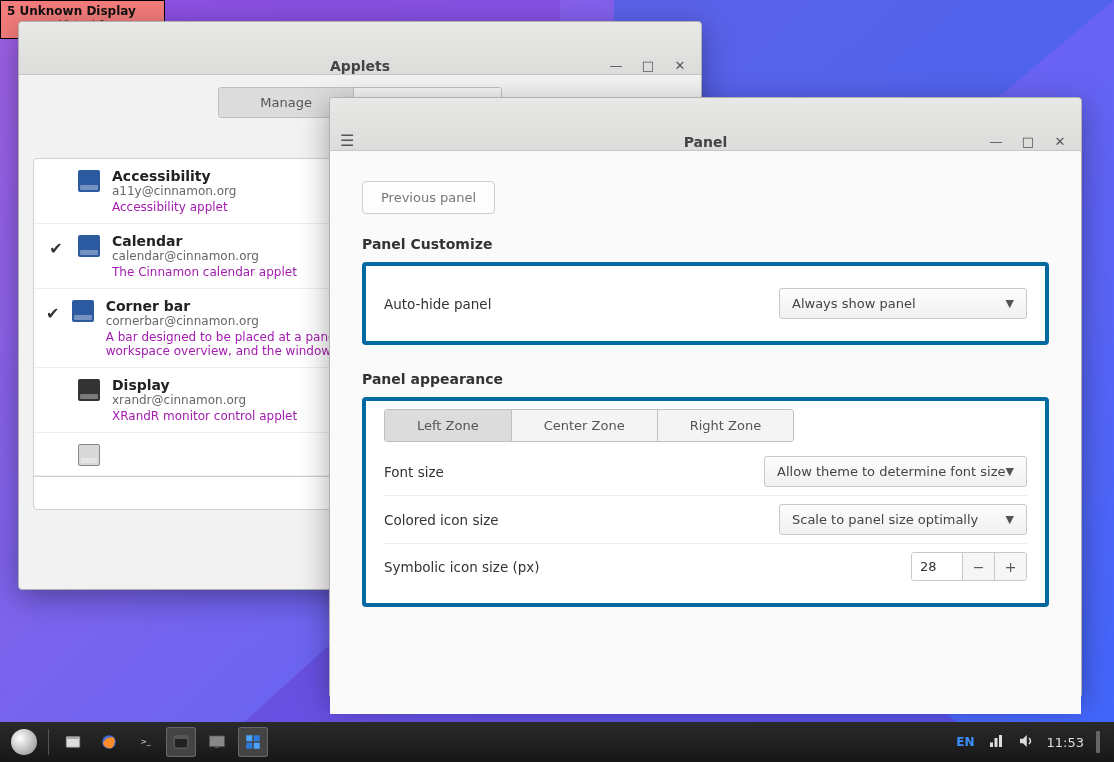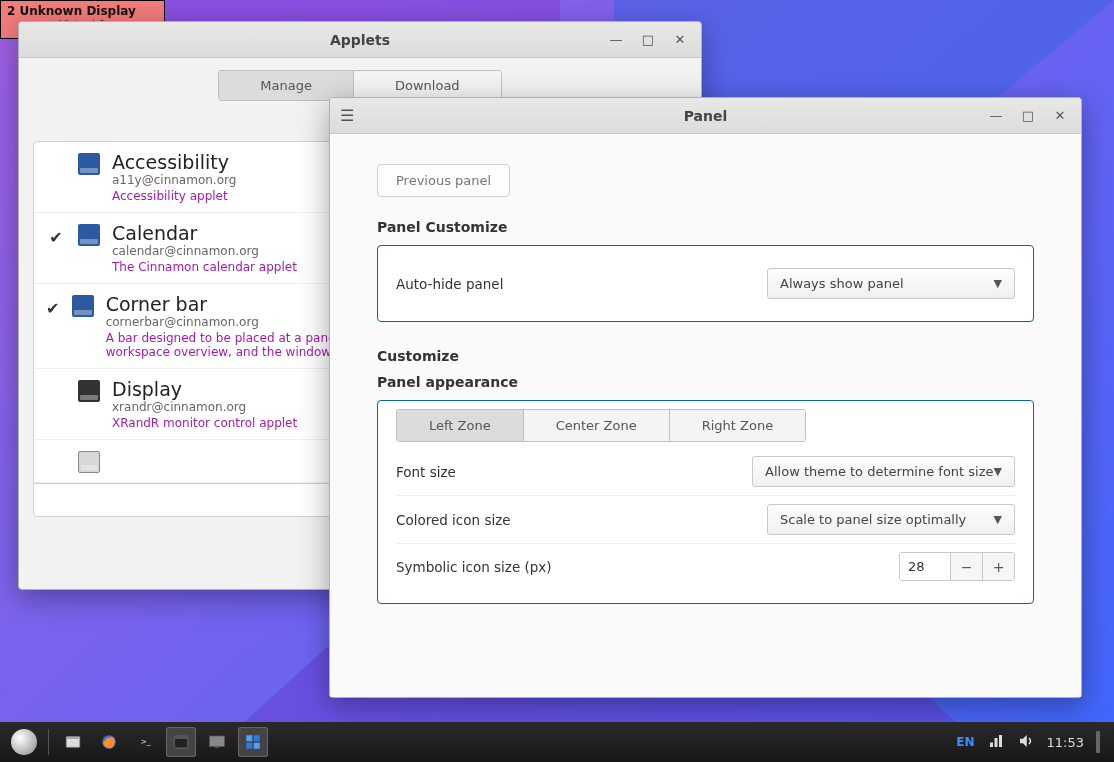--- a/index.html
+++ b/index.html
@@ -22,22 +22,22 @@
     background:#f47c7c; border:1px solid #000; padding:3px 6px; font-size:12px;
   }
   .display-badge .line1 { font-weight:bold; color:#111;}
   .display-badge .line2 { color:#333; text-align:center; font-size:11px;}
   
   .window {
     position:absolute; background:#f2f2f2; border:1px solid #b0b0b0; border-radius:4px;
     box-shadow:0 8px 30px rgba(0,0,0,0.35);
   }
   .titlebar {
-    height:36px; background:linear-gradient(#e8e8e6,#dcdcda);
-    display:flex; align-items:center; justify-content:space-between;
+    height:53px; background:linear-gradient(#e8e8e6,#dcdcda);
+    display:flex; align-items:flex-end; justify-content:space-between;
     border-top-left-radius:4px; border-top-right-radius:4px;
     border-bottom:1px solid #c8c8c6; position:relative;
   }
   .titlebar .title { position:absolute; left:0; right:0; text-align:center; font-weight:bold; color:#444; font-size:14px; pointer-events:none;}
   .titlebar .titlebtns { display:flex; gap:14px; padding:0 12px; z-index:2;}
   .tbtn { width:18px; height:18px; display:flex; align-items:center; justify-content:center; color:#555; font-size:13px; cursor:pointer;}
   .hamburger { margin-left:10px; z-index:2; cursor:pointer; color:#555; font-size:16px;}
   
   .win-applets { left:18px; top:21px; width:684px; height:569px; }
   .applets-tabs { display:flex; justify-content:center; gap:0; margin:12px 0 10px;}
@@ -46,37 +46,37 @@
   .seg button.active { background:#dcdcdc; }
   .seg button + button { border-left:1px solid #c0c0c0;}
   .applet-list { margin:40px 14px 0; border:1px solid #d0d0d0; border-radius:4px; background:#fff; }
   .applet-row { display:flex; align-items:flex-start; gap:12px; padding:9px 12px; border-bottom:1px solid #eee;}
   .applet-row:last-child { border-bottom:none;}
   .check-slot { width:20px; display:flex; align-items:center; justify-content:center; padding-top:6px; color:#333; font-weight:bold;}
   .applet-icon { width:22px; height:22px; margin-top:2px; background:#2b5aa0; border-radius:2px; position:relative; flex-shrink:0;}
   .applet-icon.light { background:#d8d8d8; border:1px solid #888;}
   .applet-icon.dark { background:#333;}
   .applet-icon::after { content:""; position:absolute; bottom:2px; left:2px; right:2px; height:5px; background:rgba(255,255,255,0.35); border-radius:1px;}
-  .applet-txt .name { font-weight:normal; font-size:19px; color:#222;}
+  .applet-txt .name { font-weight:bold; font-size:14px; color:#222;}
   .applet-txt .pkg { color:#666; font-size:12px;}
   .applet-txt .desc { color:#a21caf; font-size:12px; margin-top:2px;}
   .list-footer { display:flex; justify-content:flex-end; gap:0; border-top:1px solid #d0d0d0;}
   .list-footer button { width:48px; height:32px; border:none; border-left:1px solid #d0d0d0; background:#fafafa; font-size:18px; color:#666; cursor:pointer;}
   .list-footer button:disabled { color:#ccc;}
   
   .win-panel { left:329px; top:97px; width:753px; height:601px; }
   .panel-body { position:relative; height:calc(100% - 36px); background:#fafafa; overflow:hidden;}
-  .panel-scroll { position:absolute; inset:0; overflow-y:auto; padding:30px 47px 20px;}
+  .panel-scroll { position:absolute; inset:0; overflow-y:auto; padding:30px 32px 20px;}
   .panel-scroll::-webkit-scrollbar { width:10px;}
   .panel-scroll::-webkit-scrollbar-thumb { background:#b0b0b0; border-radius:5px;}
   .panel-scroll::-webkit-scrollbar-track { background:#eaeaea;}
   .navrow { display:flex; justify-content:space-between; margin-bottom:22px;}
   .navbtn { border:1px solid #cfcfcf; background:#fdfdfd; color:#777; padding:8px 18px; border-radius:4px; font-size:13px; cursor:pointer;}
   .section-head { font-weight:bold; font-size:14px; color:#333; margin:6px 0 10px;}
-  .card { border:1px solid #0369a1; border-radius:4px; background:#fff; padding:14px 18px; margin-bottom:26px;}
+  .card { border:4px solid #0369a1; border-radius:4px; background:#fff; padding:14px 18px; margin-bottom:26px;}
   .row { display:flex; align-items:center; justify-content:space-between; padding:8px 0;}
   .row + .row { border-top:1px solid #eee;}
   .row .lbl { font-size:13.5px; color:#333;}
   .combo { display:flex; align-items:center; justify-content:space-between; border:1px solid #c8c8c8; border-radius:3px; background:linear-gradient(#fdfdfd,#f0f0f0); padding:7px 12px; font-size:13px; color:#444; min-width:248px; cursor:pointer;}
   .combo .arrow { color:#555; font-size:11px;}
   .slider-wrap { text-align:center;}
   .slider-wrap .slabel { font-size:13px; color:#333; margin-bottom:4px;}
   .slider-wrap .sval { font-size:12px; color:#555; margin-bottom:4px;}
   .slider-row { display:flex; align-items:center; gap:14px;}
   .slider-row .end { font-style:italic; font-size:12px; color:#666;}
@@ -104,21 +104,21 @@
 </head>
 <body>
 
 <div class="wallpaper">
   <div class="tri tri1"></div>
     <div class="tri tri2"></div>
     <div class="tri tri3"></div>
 </div>
 
 <div class="display-badge">
-  <div class="line1">2  Unknown Display</div>
+  <div class="line1">5  Unknown Display</div>
   <div class="line2">Virtual-1</div>
 </div>
 
 <div class="window win-applets">
   <div class="titlebar">
     <span></span>
     <div class="title">Applets</div>
     <div class="titlebtns">
       <div class="tbtn">—</div>
       <div class="tbtn">□</div>
@@ -199,21 +199,20 @@
       <div class="card">
         <div class="row">
           <div class="lbl">Auto-hide panel</div>
           <div class="combo">
             <span>Always show panel</span>
             <span class="arrow">▼</span>
           </div>
         </div>
       </div>
 
-      <div class="section-head">Customize</div>
 
       <div class="section-head">Panel appearance</div>
       <div class="card" style="padding-top:8px;">
         <div class="zone-tabs">
           <div class="seg">
             <button class="active">Left Zone</button>
             <button>Center Zone</button>
             <button>Right Zone</button>
           </div>
         </div>

